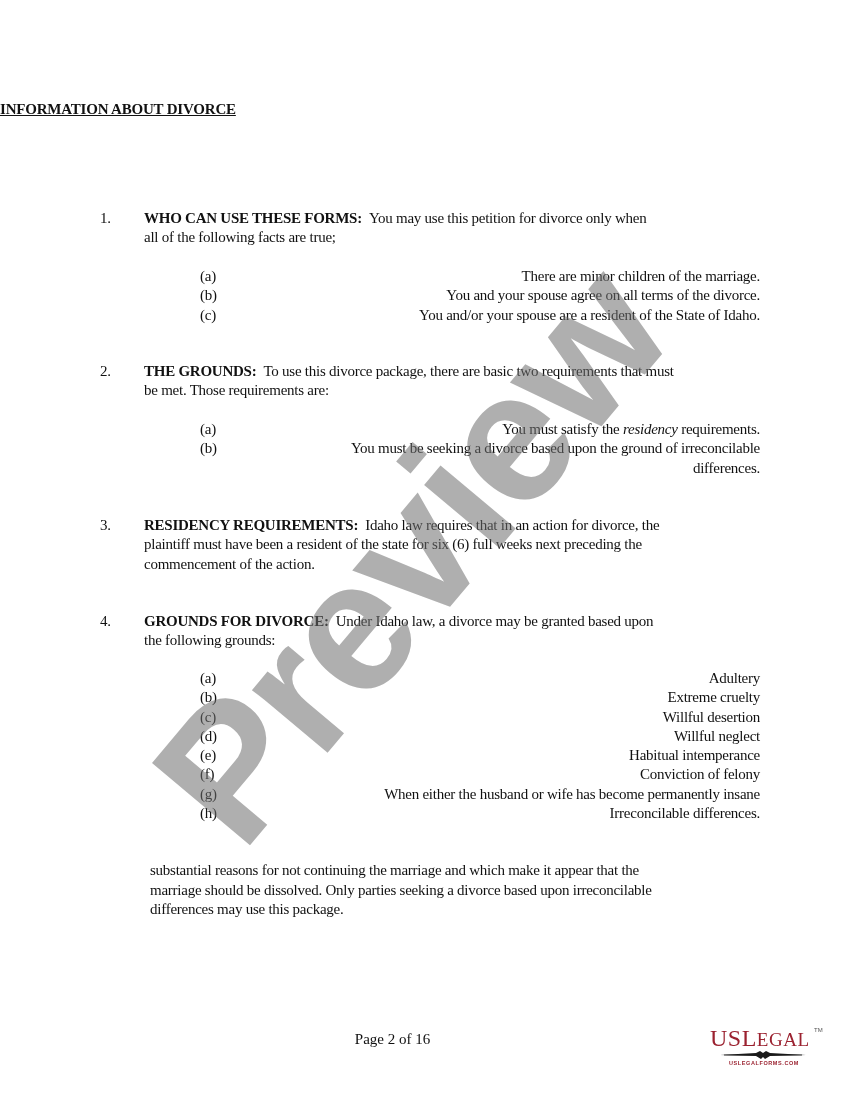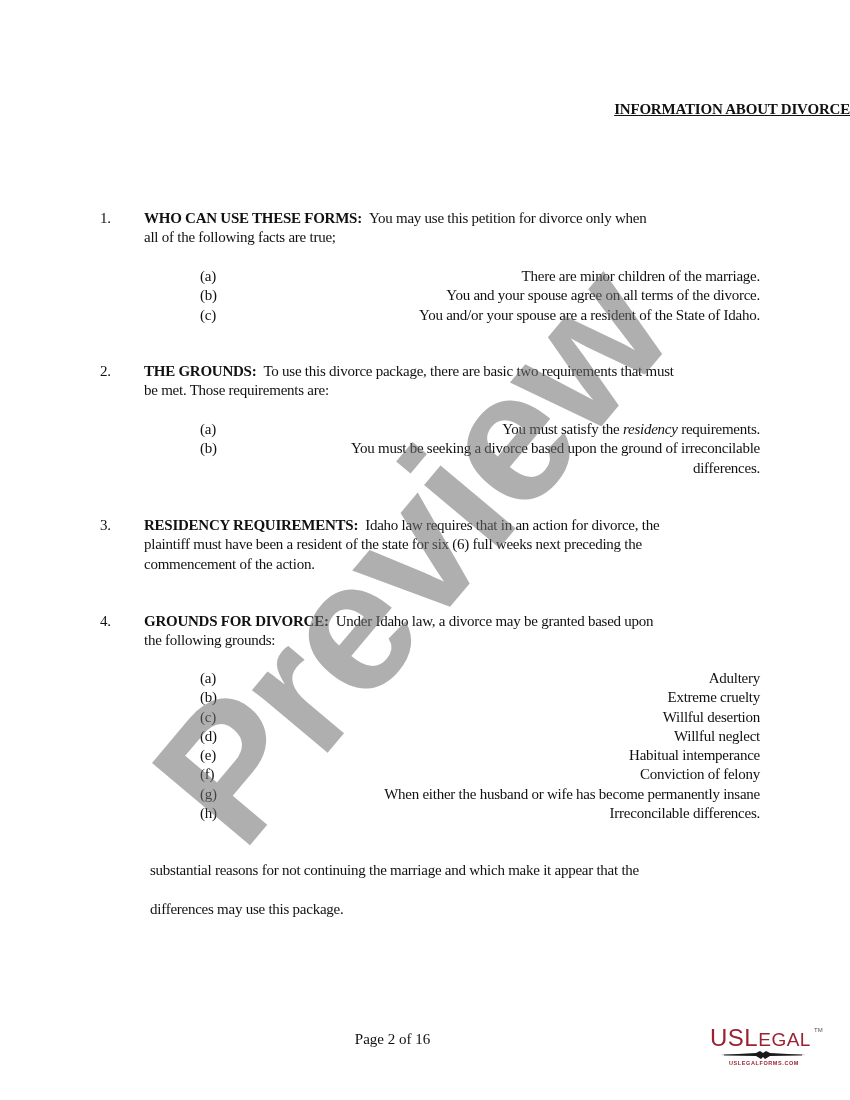--- a/index.html
+++ b/index.html
@@ -1,33 +1,33 @@
 <!DOCTYPE html>
 <html><head>
 <meta charset="utf-8">
 <style>
   html, body { margin: 0; padding: 0; background: #ffffff; }
   body { width: 850px; height: 1100px; position: relative; overflow: hidden;
          font-family: "Liberation Serif", "DejaVu Serif", serif; color: #111; }
   .page { position: absolute; left: 0; top: 0; width: 850px; height: 1100px; }
-  .title { position: absolute; top: 101px; left: 0; width: 850px; text-align: right;
+  .title { position: absolute; top: 101px; left: 0; width: 850px; text-align: left;
            font-weight: bold; font-size: 15px; text-decoration: underline; letter-spacing: -0.2px; }
   .txt { font-size: 15px; line-height: 19.3px; letter-spacing: -0.25px; }
   .sec { position: absolute; left: 100px; width: 650px; }
   .num { position: absolute; left: 0; top: 0; }
   .body { margin-left: 44px; }
   .body b { font-weight: bold; }
   .list { position: absolute; left: 200px; width: 560px; }
   .li { position: relative; }
   .li .lbl { position: absolute; left: 0; top: 0; }
   .li .val { display: block; margin-left: 50px; text-align: right; }
   .para { position: absolute; left: 150px; width: 600px; }
   .footer { position: absolute; top: 1031px; left: 0; width: 785px; text-align: center; font-size: 15px; }
   .logo { position: absolute; left: 706px; top: 1024px; width: 118px; height: 44px; }
-  .logo .brand { font-family: Liberation Sans, sans-serif; font-size: 24px; color: #9b2230; letter-spacing: 0.5px; line-height: 24px; position: absolute; left: 4px; top: 2px; }
+  .logo .brand { font-family: Liberation Serif, serif; font-size: 24px; color: #9b2230; letter-spacing: 0.5px; line-height: 24px; position: absolute; left: 4px; top: 2px; }
   .logo .brand .sm { font-size: 19px; }
   .logo .tm { position: absolute; left: 108px; top: 3px; font-size: 6px; color: #555; font-family: "Liberation Sans", sans-serif; }
   .logo .eagle { position: absolute; left: 12px; top: 26px; width: 90px; height: 10px; }
   .logo .url { position: absolute; left: 0; top: 36px; width: 116px; text-align: center; font-size: 5.5px; letter-spacing: 0.6px; color: #9b2230; font-family: "Liberation Sans", sans-serif; font-weight: bold; }
   .watermark { position: absolute; left: 410px; top: 555px; transform: translate(-50%, -50%) rotate(-50deg);
                font-family: "Liberation Sans", "DejaVu Sans", sans-serif; font-weight: bold; font-size: 186px;
                color: rgba(110,110,110,0.55); letter-spacing: -4px; white-space: nowrap; pointer-events: none; line-height: 1; }
 </style>
 </head>
 <body>
@@ -123,21 +123,21 @@
       </div>
     <div class="li">
         <span class="lbl">(h)</span>
         <span class="val">Irreconcilable differences.</span>
       </div>
   </div>
 
   <div class="para txt" style="top:842px;">
     <br>
     <span>substantial reasons for not continuing the marriage and which make it appear that the</span><br>
-    <br>
+    <span>marriage should be dissolved.  Only parties seeking a divorce based upon irreconcilable</span><br>
     <span>differences may use this package.</span>
   </div>
 
   <div class="watermark">Preview</div>
 
   <div class="footer">Page 2 of 16</div>
 
   <div class="logo">
     <div class="brand"><span>US</span><span>L</span><span class="sm">EGAL</span></div>
     <div class="tm">TM</div>

